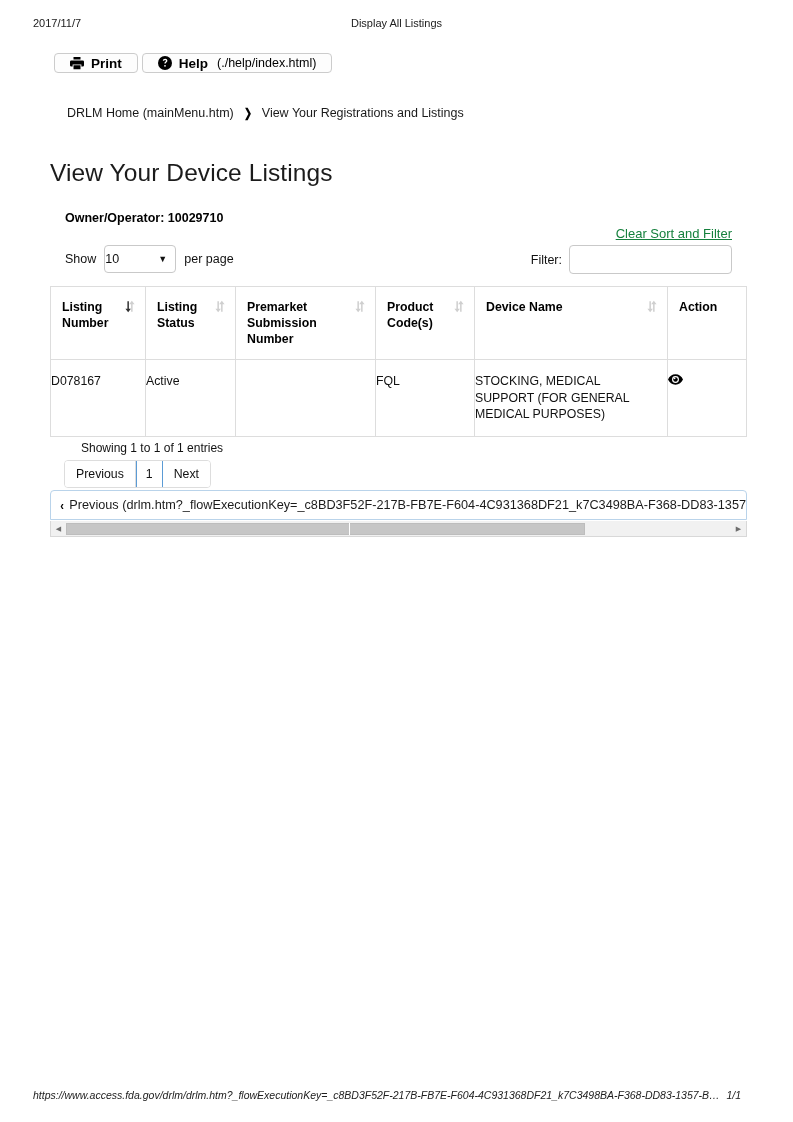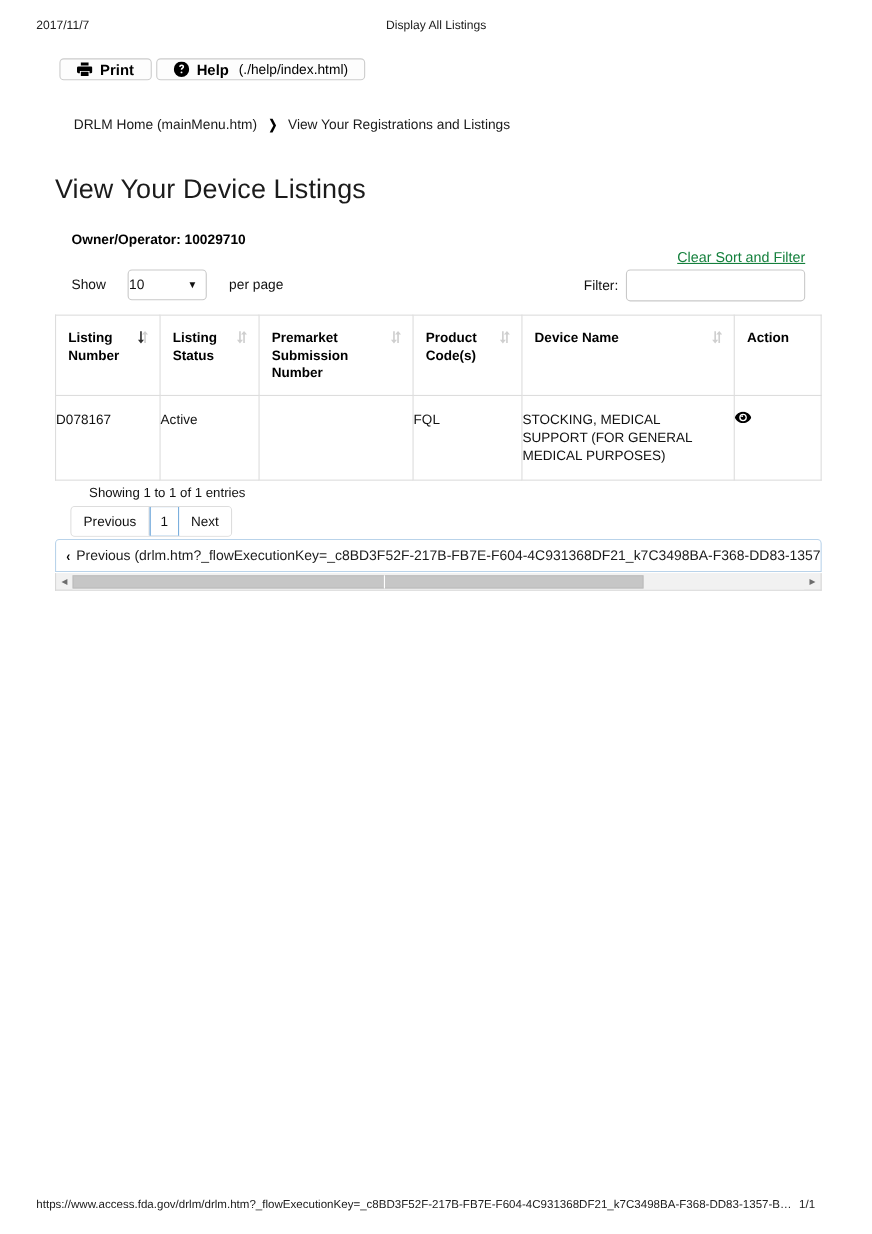--- a/index.html
+++ b/index.html
@@ -136,21 +136,21 @@
     color: #15803d;
     text-decoration: underline;
     white-space: nowrap;
   }
   .show-group {
     position: absolute;
     left: 65px;
     top: 245px;
     display: flex;
     align-items: center;
-    gap: 20px;
+    gap: 8px;
     font-size: 12.5px;
     color: #111;
     white-space: nowrap;
   }
   .select-box {
     box-sizing: border-box;
     position: relative;
     width: 72px;
     height: 28px;
     border: 1px solid #c9c9c9;
@@ -379,20 +379,21 @@
 
   
   .print-footer {
     position: absolute;
     left: 0;
     top: 1089px;
     width: 774px;
     height: 16px;
     font-size: 10.5px;
     color: #202020;
+    font-style: italic;
   }
   .print-footer .pf-url {
     position: absolute;
     left: 33px;
     top: 0;
     white-space: nowrap;
   }
   .print-footer .pf-page {
     position: absolute;
     right: 33px;

